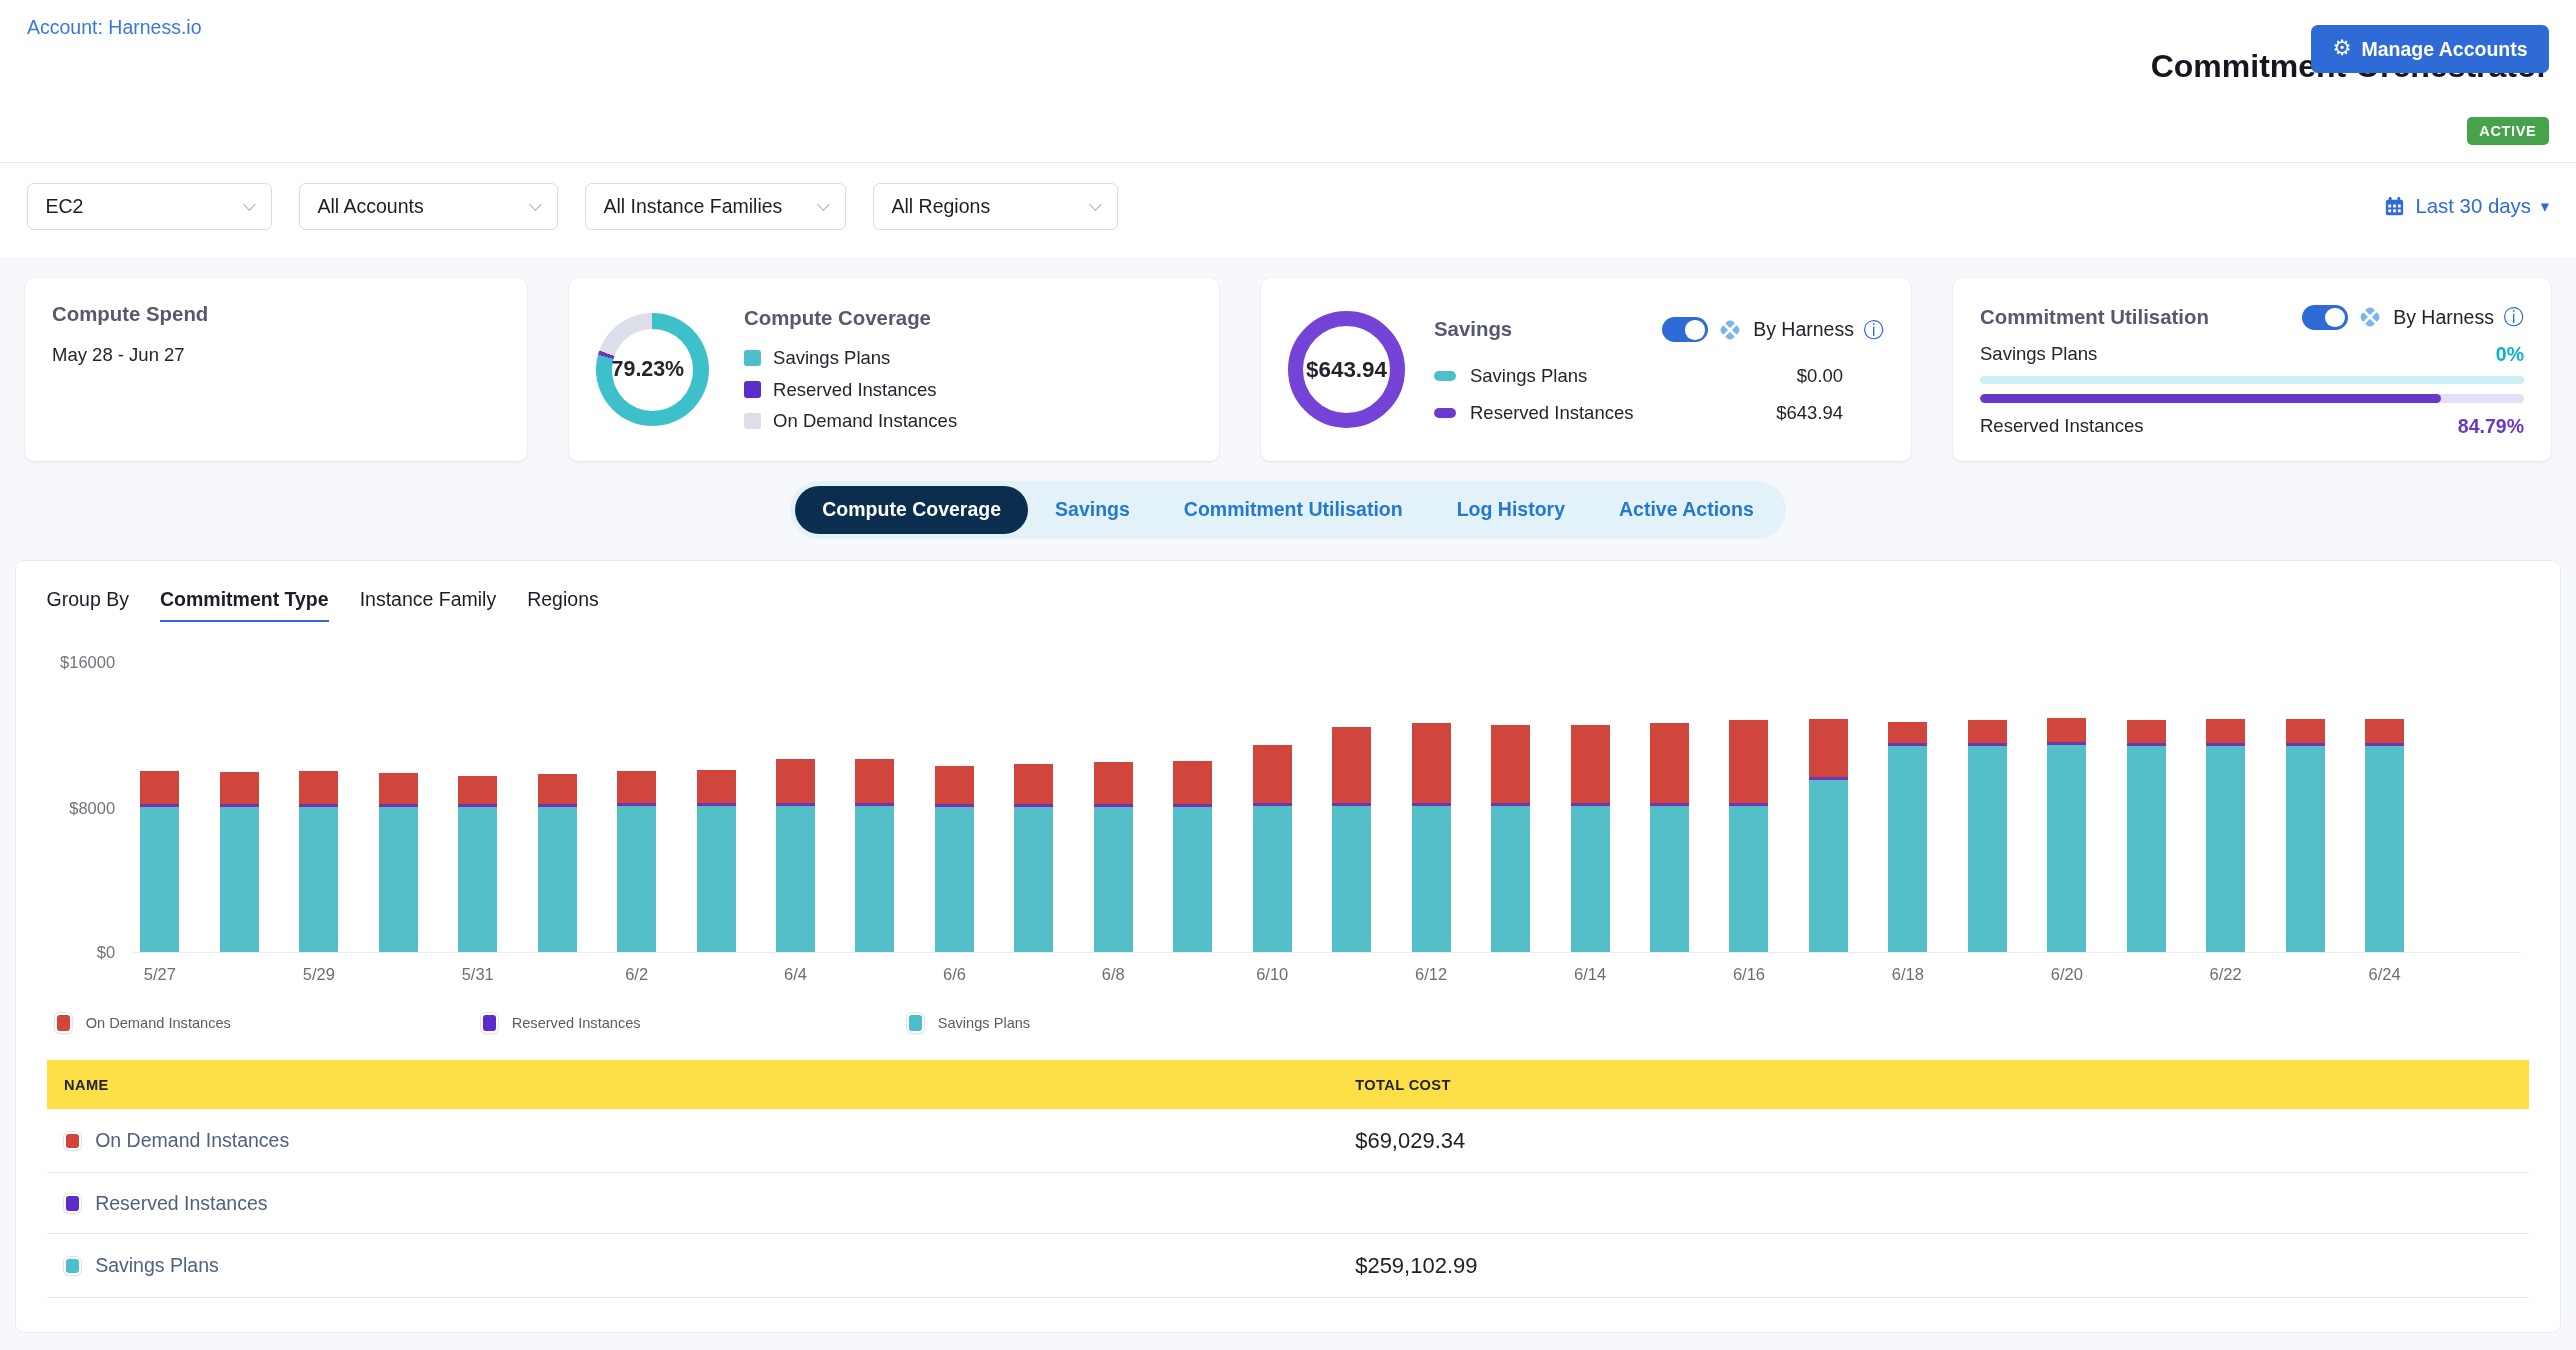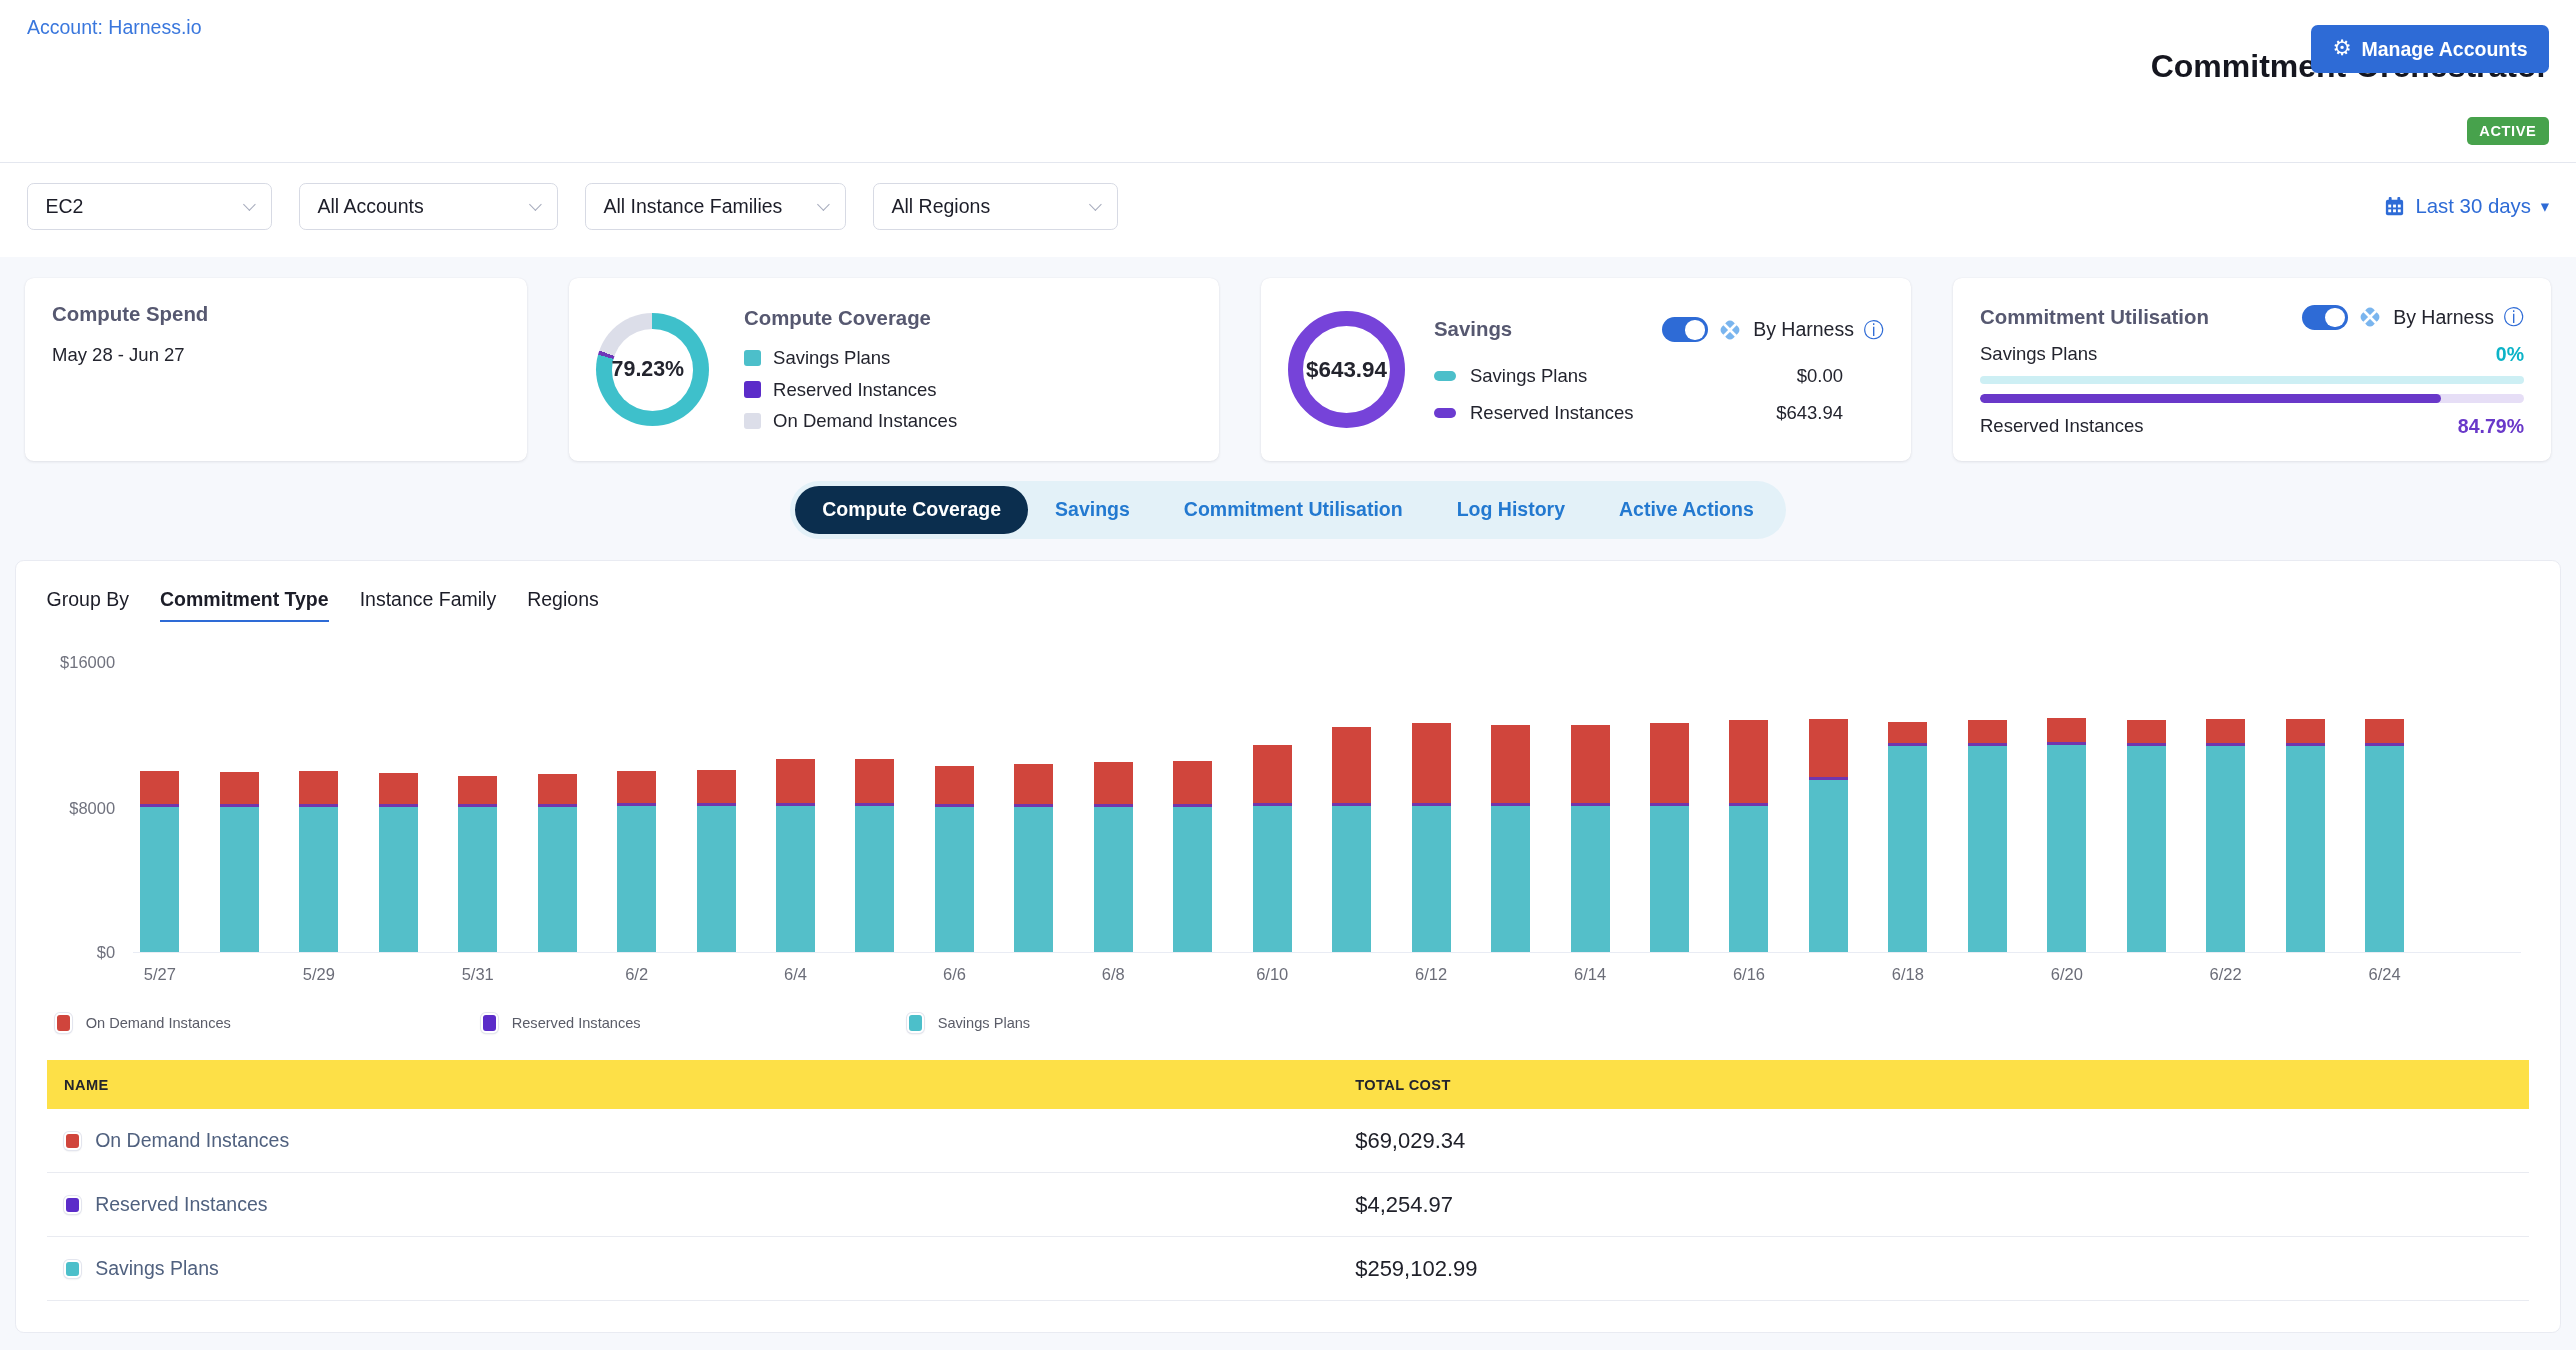--- a/index.html
+++ b/index.html
@@ -485,23 +485,20 @@
           </div>
           <div class="cell col-cost">
             <div class="row-cost">$69,029.34</div>
           </div>
         </div>
         <div class="tbl-row">
           <div class="cell col-name">
             <div class="row-swatch" style="background: rgb(91, 44, 201);"></div>
             <div class="row-name">Reserved Instances</div>
           </div>
-          <div class="cell col-cost">
-            <div class="row-cost">$4,254.97</div>
-          </div>
         </div>
         <div class="tbl-row">
           <div class="cell col-name">
             <div class="row-swatch" style="background: rgb(76, 191, 202);"></div>
             <div class="row-name">Savings Plans</div>
           </div>
           <div class="cell col-cost">
             <div class="row-cost">$259,102.99</div>
           </div>
         </div>

